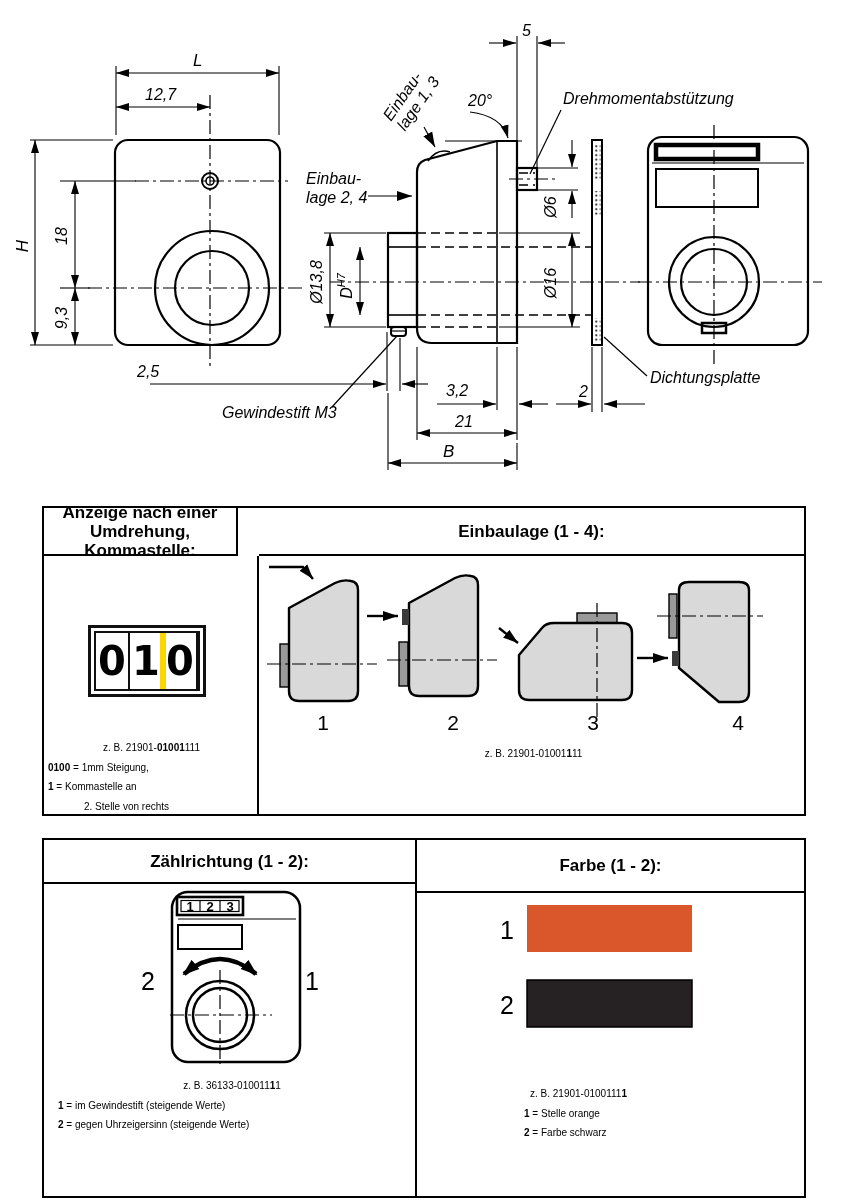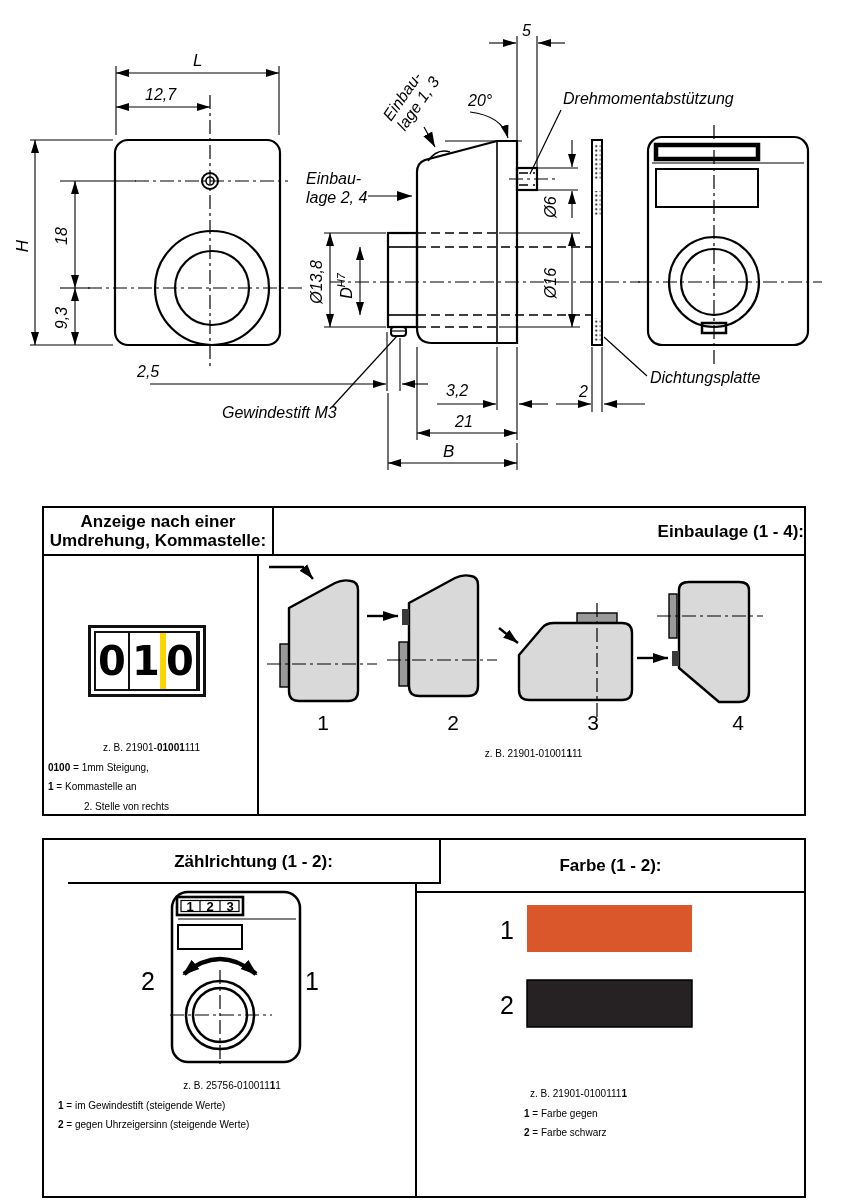--- a/index.html
+++ b/index.html
@@ -18,38 +18,38 @@
   .hid{stroke:#000;stroke-width:1.3;fill:none;stroke-dasharray:9 5;}
   .dimline{stroke:#000;stroke-width:1.1;fill:none;}
   text{fill:#000;}
   .dim{font:italic 16px "Liberation Sans",sans-serif;}
   .dimB{font:italic 17px "Liberation Sans",sans-serif;}
   .fignum{font:21px "Liberation Sans",sans-serif;}
   .devnum{font:25px "Liberation Sans",sans-serif;}
   
   .tbl{position:absolute;border:2.5px solid #000;box-sizing:border-box;background:#fff;}
   .hdr{font-weight:bold;font-size:17px;line-height:19px;text-align:center;}
-  .cellL1{position:absolute;left:0;top:0;width:230px;height:48px;border-right:2px solid #000;
+  .cellL1{position:absolute;left:0;top:0;width:194px;height:48px;border-right:2px solid #000;
           border-bottom:2px solid #000;display:flex;flex-direction:column;justify-content:center;box-sizing:border-box;}
   .cellR1{position:absolute;left:215px;top:0;right:0;height:48px;border-bottom:2px solid #000;
-          display:flex;align-items:center;justify-content:flex-end;box-sizing:border-box;}
+          display:flex;align-items:center;justify-content:center;box-sizing:border-box;}
   .bodyL1{position:absolute;left:0;top:48px;bottom:0;width:215px;border-right:2px solid #000;box-sizing:border-box;}
   .cap{font-size:10px;line-height:19.5px;}
   .cap .c{text-align:center;}
   .cap b{font-weight:bold;}
   
   .counter{position:absolute;left:44px;top:69px;border:3px solid #111;padding:3px;background:#fff;}
   .counter-inner{border:2px solid #111;display:flex;position:relative;}
   .digit{width:32px;height:56px;border-right:2px solid #111;display:flex;align-items:center;
          justify-content:center;font:bold 40px "DejaVu Sans",sans-serif;}
   .digit:last-child{border-right:0;}
   .marker-svg{position:absolute;left:64px;top:0;}
   
   .cellL2{position:absolute;left:0;top:0;width:373px;height:44px;border-right:2px solid #000;
-          border-bottom:2px solid #000;display:flex;align-items:center;justify-content:center;box-sizing:border-box;margin-left:24px;}
+          border-bottom:2px solid #000;display:flex;align-items:center;justify-content:center;box-sizing:border-box;}
   .cellR2{position:absolute;left:373px;top:0;right:0;height:53px;border-bottom:2px solid #000;
           display:flex;align-items:center;justify-content:center;box-sizing:border-box;}
   .bodyL2{position:absolute;left:0;top:44px;bottom:0;width:373px;border-right:2px solid #000;box-sizing:border-box;}
 </style>
 </head>
 <body>
 
 <div class="canvas">
 
   <svg class="abs" style="left:0;top:0" width="846" height="500" viewBox="0 0 846 500">
@@ -320,34 +320,34 @@
         <rect x="134" y="39" width="64" height="24" class="s20" fill="#fff"></rect>
         <path d="M140,88 Q176,58 212,88" fill="none" stroke="#000" stroke-width="4.5" marker-start="url(#arrD)" marker-end="url(#arrD)"></path>
         <circle cx="176" cy="129" r="34" class="s25"></circle>
         <circle cx="176" cy="129" r="27" class="s25"></circle>
         <line x1="126" y1="129" x2="228" y2="129" class="cl"></line>
         <line x1="176" y1="84" x2="176" y2="178" class="cl"></line>
         <text x="104" y="104" class="devnum" text-anchor="middle">2</text>
         <text x="268" y="104" class="devnum" text-anchor="middle">1</text>
       </svg>
       <div class="cap abs" style="left:14px;top:192px;width:348px;">
-        <div class="c"><span>z. B.  25756-010011</span><b>1</b><span>1</span></div>
+        <div class="c"><span>z. B.  36133-010011</span><b>1</b><span>1</span></div>
         <div><b>1</b><span> = im Gewindestift (steigende Werte)</span></div>
         <div><b>2</b><span> = gegen Uhrzeigersinn (steigende Werte)</span></div>
       </div>
     </div>
 
     <div class="abs" style="left:375px;top:46px;right:0;bottom:0;">
       <svg class="abs" style="left:0;top:0;" width="389" height="170" viewBox="0 0 389 170">
         <text x="88" y="53" class="devnum" text-anchor="middle">1</text>
         <rect x="108" y="19" width="165" height="47" fill="#d9572b"></rect>
         <text x="88" y="128" class="devnum" text-anchor="middle">2</text>
         <rect x="108" y="94" width="165" height="47" stroke="#000" stroke-width="1.5" fill="#262223"></rect>
       </svg>
       <div class="cap abs" style="left:105px;top:198px;width:250px;">
         <div style="padding-left:6px;"><span>z. B.  21901-0100111</span><b>1</b><span></span></div>
-        <div><b>1</b><span> = Farbe gegen</span></div>
+        <div><b>1</b><span> = Stelle orange</span></div>
         <div><b>2</b><span> = Farbe schwarz</span></div>
       </div>
     </div>
   </div>
 
 </div>
 
 </body></html>

